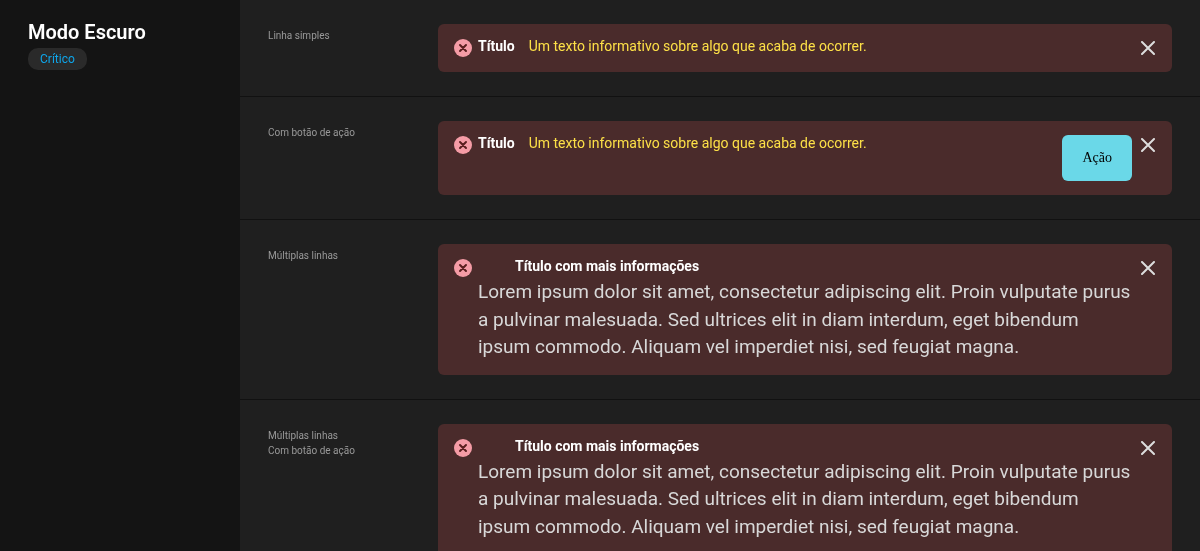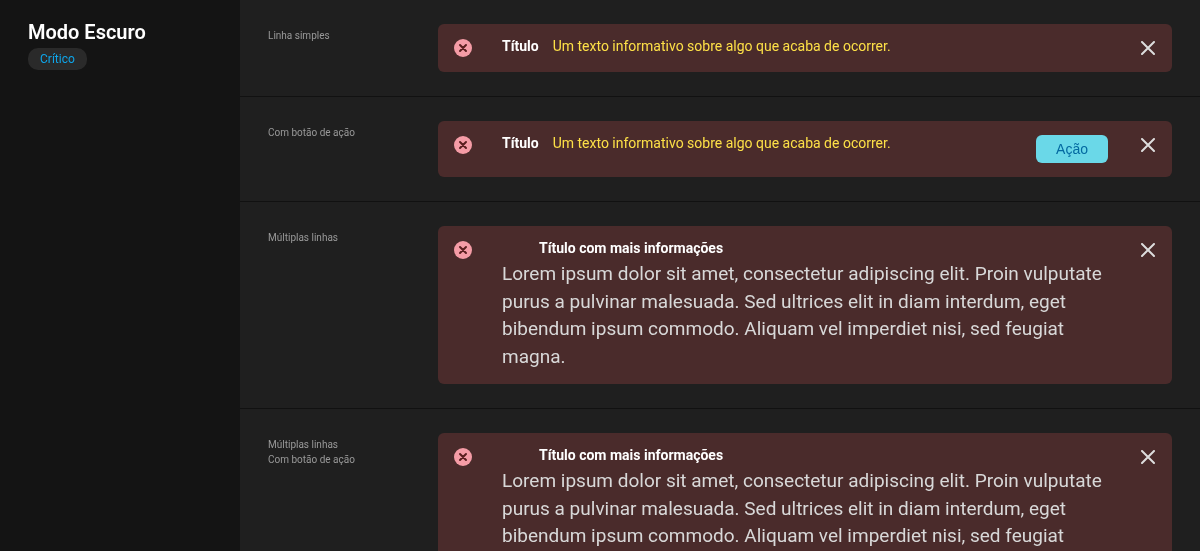--- a/index.html
+++ b/index.html
@@ -52,21 +52,21 @@
       line-height: 1.5;
       padding-top: 4px;
     }
     .alert {
       flex: 1;
       background: #4a2b2b;
       border-radius: 6px;
       padding: 14px 14px 14px 16px;
       display: flex;
       align-items: flex-start;
-      gap: 30px;
+      gap: 6px;
     }
     .alert-icon {
       flex-shrink: 0;
       width: 18px;
       height: 18px;
       margin-top: 1px;
     }
     .alert-icon svg {
       display: block;
     }
@@ -93,27 +93,28 @@
     .alert-text-block {
       font-size: 19px;
       color: #d8d8d8;
       line-height: 1.45;
     }
     .alert-actions {
       margin-top: 14px;
     }
     .btn-action {
       background: #6ad8e8;
-      color: #0369a1;
+      color: #000000;
       border: none;
       font-size: 14px;
       font-weight: 500;
-      padding: 6px 20px;
+      padding: 15px 20px;
       border-radius: 6px;
       cursor: pointer;
+      font-family: Liberation Serif, serif;
     }
     .btn-action-inline {
       flex-shrink: 0;
     }
     .close-btn {
       flex-shrink: 0;
       width: 20px;
       height: 20px;
       display: flex;
       align-items: center;

